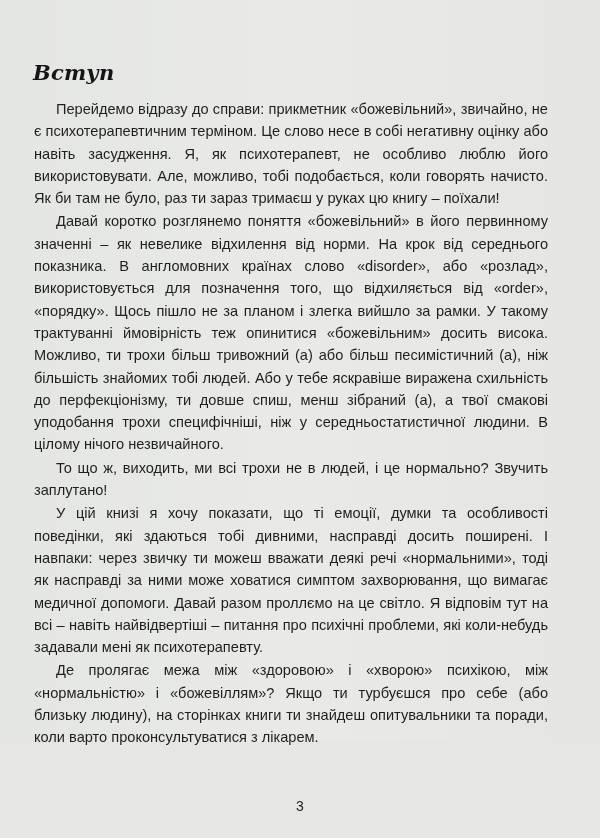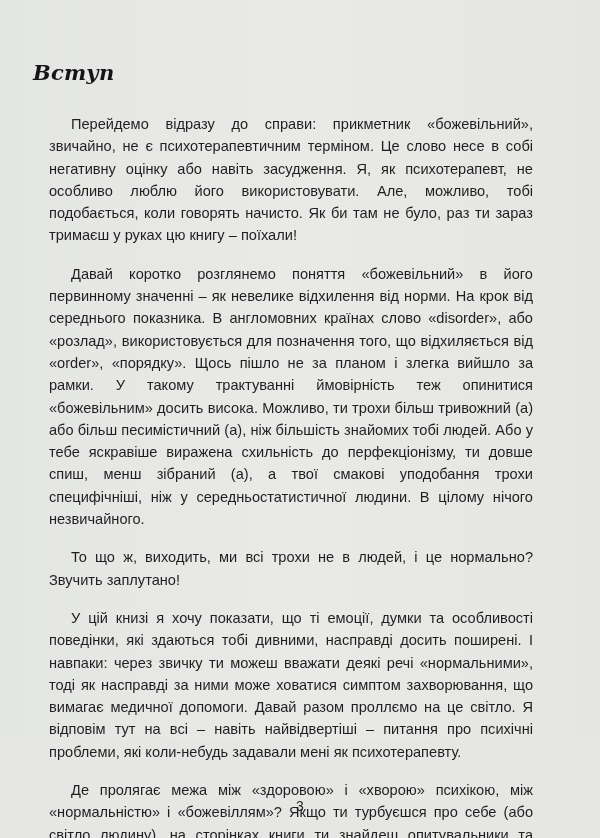--- a/index.html
+++ b/index.html
@@ -39,21 +39,21 @@
       left: 33px;
       top: 97px;
       width: 516px;
       font-family: "Liberation Sans", sans-serif;
       font-size: 14.6px;
       line-height: 22.3px;
       color: #1f1f1f;
       text-align: justify;
     }
     .body-text p {
-      margin: 16px;
+      margin: 1px;
       text-indent: 22px;
       text-align: justify;
     }
     .page-number {
       position: absolute;
       left: 0;
       width: 600px;
       top: 798px;
       text-align: center;
       font-family: "Liberation Sans", sans-serif;
@@ -65,17 +65,17 @@
 <body>
 
 <div class="page">
   <h1 class="heading">Вступ</h1>
 
   <div class="body-text">
     <p>Перейдемо відразу до справи: прикметник «божевільний», звичайно, не є психотерапевтичним терміном. Це слово несе в собі негативну оцінку або навіть засудження. Я, як психотерапевт, не особливо люблю його використовувати. Але, можливо, тобі подобається, коли говорять начисто. Як би там не було, раз ти зараз тримаєш у руках цю книгу – поїхали!</p>
     <p>Давай коротко розглянемо поняття «божевільний» в його первинному значенні – як невелике відхилення від норми. На крок від середнього показника. В англомовних країнах слово «disorder», або «розлад», використовується для позначення того, що відхиляється від «order», «порядку». Щось пішло не за планом і злегка вийшло за рамки. У такому трактуванні ймовірність теж опинитися «божевільним» досить висока. Можливо, ти трохи більш тривожний (а) або більш песимістичний (а), ніж більшість знайомих тобі людей. Або у тебе яскравіше виражена схильність до перфекціонізму, ти довше спиш, менш зібраний (а), а твої смакові уподобання трохи специфічніші, ніж у середньостатистичної людини. В цілому нічого незвичайного.</p>
     <p>То що ж, виходить, ми всі трохи не в людей, і це нормально? Звучить заплутано!</p>
     <p>У цій книзі я хочу показати, що ті емоції, думки та особливості поведінки, які здаються тобі дивними, насправді досить поширені. І навпаки: через звичку ти можеш вважати деякі речі «нормальними», тоді як насправді за ними може ховатися симптом захворювання, що вимагає медичної допомоги. Давай разом проллємо на це світло. Я відповім тут на всі – навіть найвідвертіші – питання про психічні проблеми, які коли-небудь задавали мені як психотерапевту.</p>
-    <p>Де пролягає межа між «здоровою» і «хворою» психікою, між «нормальністю» і «божевіллям»? Якщо ти турбуєшся про себе (або світло людину), на сторінках книги ти знайдеш опитувальники та поради, коли варто проконсультуватися з лікарем.</p>
+    <p>Де пролягає межа між «здоровою» і «хворою» психікою, між «нормальністю» і «божевіллям»? Якщо ти турбуєшся про себе (або близьку людину), на сторінках книги ти знайдеш опитувальники та поради, коли варто проконсультуватися з лікарем.</p>
   </div>
 
   <div class="page-number">3</div>
 </div>
 
 </body></html>

